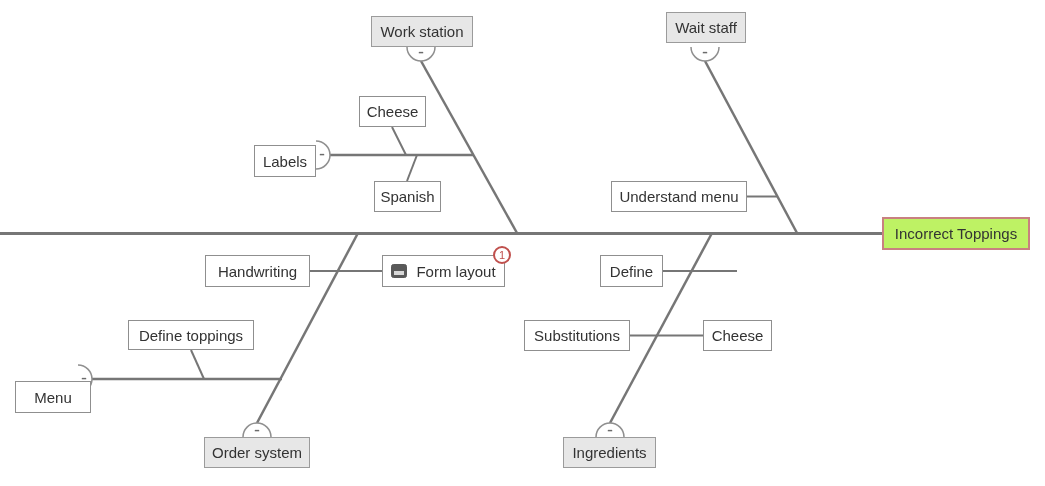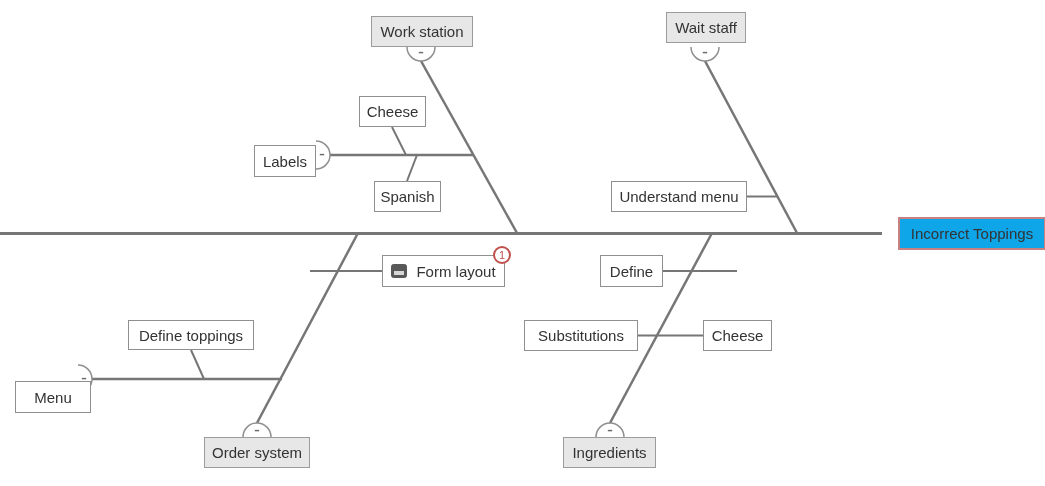--- a/index.html
+++ b/index.html
@@ -8,21 +8,21 @@
     font-family:"Liberation Sans",sans-serif;color:#333333;overflow:hidden;
   }
   #wires{position:absolute;left:0;top:0;z-index:1;}
   .node{
     position:absolute;z-index:2;box-sizing:border-box;
     display:flex;align-items:center;justify-content:center;
     background:#ffffff;border:1.5px solid #8f8f8f;
     font-size:15px;white-space:nowrap;color:#333333;
   }
   .node.category{background:#e7e7e7;border-color:#9b9b9b;}
-  .node.effect{background:#0ea5e9;border:2px solid #c98080;margin-left:16px;}
+  .node.effect{background:#bef264;border:2px solid #c98080;}
   .minus{
     position:absolute;z-index:3;font-size:18px;color:#6b6b6b;line-height:1;
     transform:translate(-50%,-58%);pointer-events:none;
   }
   .badge{
     position:absolute;right:-7px;top:-10px;width:18px;height:18px;
     box-sizing:border-box;border-radius:50%;background:#ffffff;
     border:2px solid #c0504d;color:#c0504d;font-size:11px;line-height:14px;
     text-align:center;z-index:4;
   }
@@ -72,29 +72,30 @@
   <div class="node category" style="left:666px;top:12px;width:80px;height:31px">Wait staff</div>
   <div class="node category" style="left:204px;top:437px;width:106px;height:31px">Order system</div>
   <div class="node category" style="left:563px;top:437px;width:93px;height:31px">Ingredients</div>
 
   <div class="node effect" style="left:882px;top:217px;width:148px;height:33px">Incorrect Toppings</div>
 
   <div class="node" style="left:254px;top:145px;width:62px;height:32px">Labels</div>
   <div class="node" style="left:359px;top:96px;width:67px;height:31px">Cheese</div>
   <div class="node" style="left:374px;top:181px;width:67px;height:31px">Spanish</div>
   <div class="node" style="left:611px;top:181px;width:136px;height:31px">Understand menu</div>
+  <div class="node" style="left:205px;top:255px;width:105px;height:32px">Handwriting</div>
 
   <div class="node" style="left:382px;top:255px;width:123px;height:32px">
     <svg class="note-ic" width="16" height="14" viewBox="0 0 16 14">
       <rect x="0.5" y="0.5" width="15" height="13" rx="2" fill="#595959" stroke="#595959"></rect>
       <rect x="3" y="7" width="10" height="4" fill="#d8d8d8"></rect>
     </svg>
     <span>Form layout</span>
     <span class="badge">1</span>
   </div>
 
   <div class="node" style="left:15px;top:381px;width:76px;height:32px">Menu</div>
   <div class="node" style="left:128px;top:320px;width:126px;height:30px">Define toppings</div>
   <div class="node" style="left:600px;top:255px;width:63px;height:32px">Define</div>
-  <div class="node" style="left:524px;top:320px;width:114px;height:31px">Substitutions</div>
+  <div class="node" style="left:524px;top:320px;width:106px;height:31px">Substitutions</div>
   <div class="node" style="left:703px;top:320px;width:69px;height:31px">Cheese</div>
 
 </div>
 
 </body></html>

